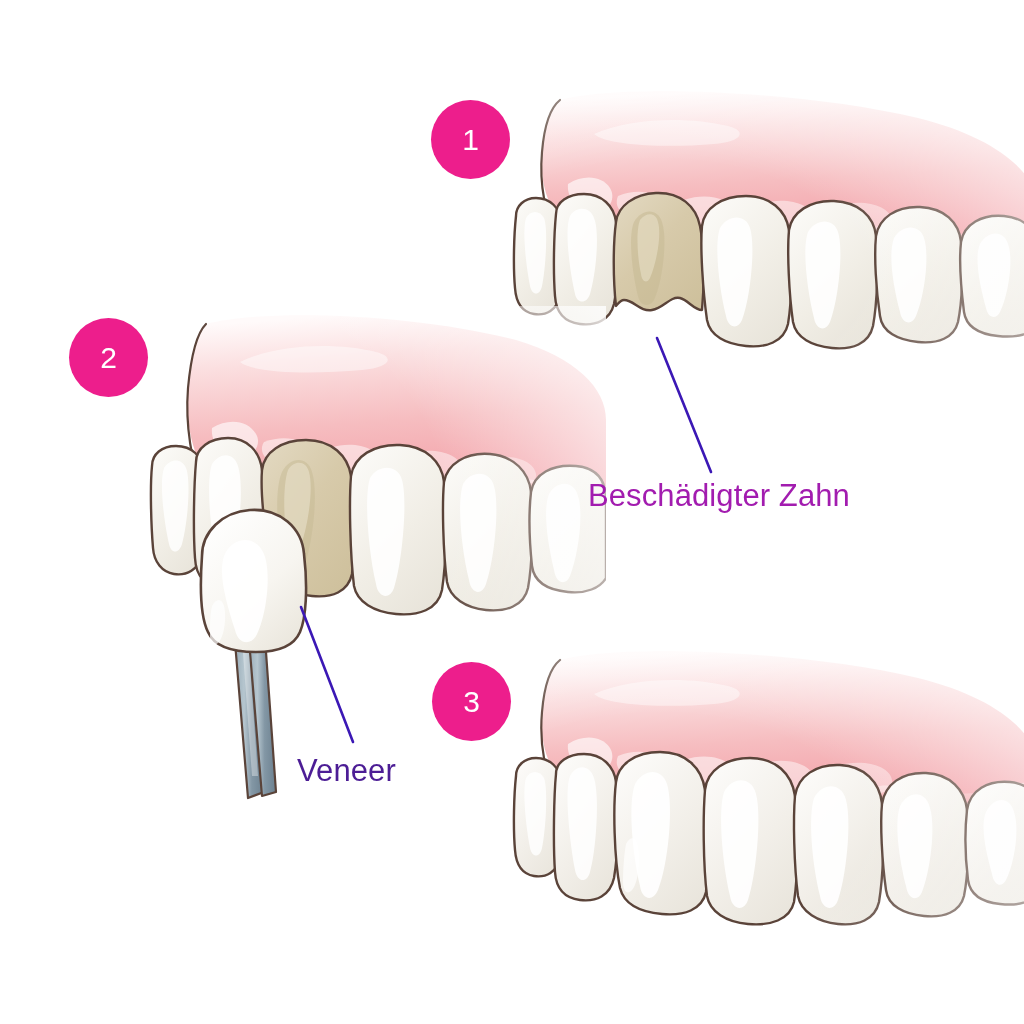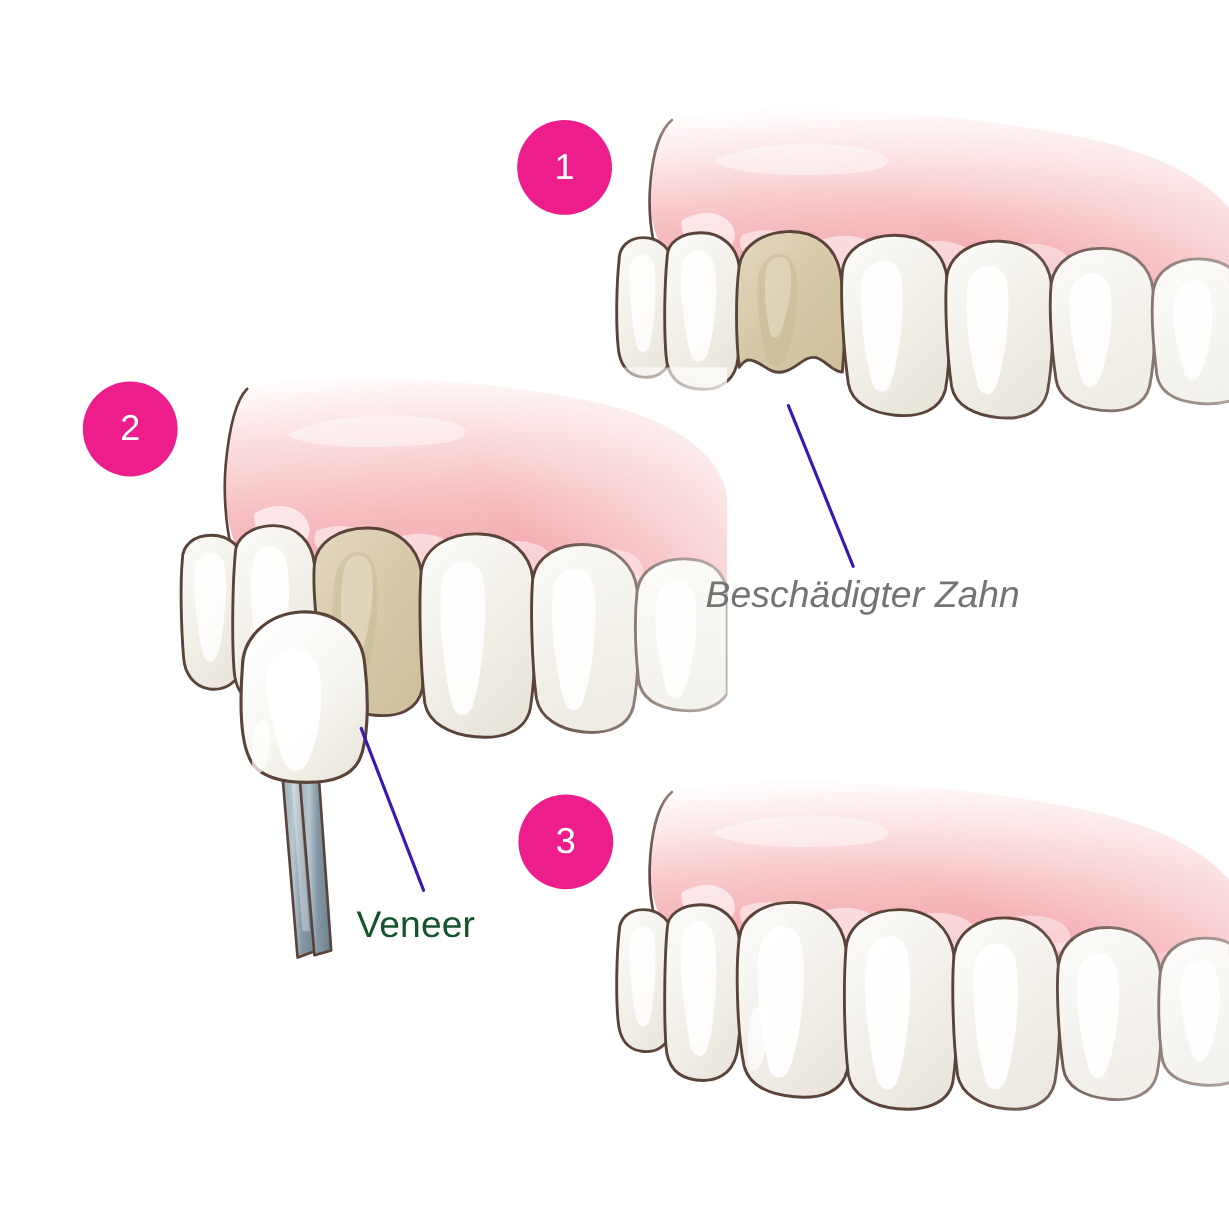--- a/index.html
+++ b/index.html
@@ -312,23 +312,23 @@
 
       <rect x="0" y="0" width="540" height="300" fill="url(#gumfade3)" pointer-events="none"></rect>
     </svg>
   </div>
 
   <svg class="leader">
     <line x1="657" y1="338" x2="711" y2="472" stroke="#3B18B5" stroke-width="2.6" stroke-linecap="round"></line>
     <line x1="301" y1="607" x2="353" y2="742" stroke="#3B18B5" stroke-width="2.6" stroke-linecap="round"></line>
   </svg>
 
-  <div class="callout" id="cap-damaged" style="color: #737373; font-style: italic;">Beschädigter Zahn</div>
-
-  <div class="callout" id="cap-veneer" style="color: #14532d;">Veneer</div>
+  <div class="callout" id="cap-damaged" style="color: #a21caf;">Beschädigter Zahn</div>
+
+  <div class="callout" id="cap-veneer" style="color: #4c1d95;">Veneer</div>
 
   <div class="badge" id="badge-1" style="background: rgb(237, 30, 140); color: rgb(255, 255, 255);">1</div>
 
   <div class="badge" id="badge-2" style="background: rgb(237, 30, 140); color: rgb(255, 255, 255);">2</div>
 
   <div class="badge" id="badge-3" style="background: rgb(237, 30, 140); color: rgb(255, 255, 255);">3</div>
 
 </div>
 
 </body></html>

